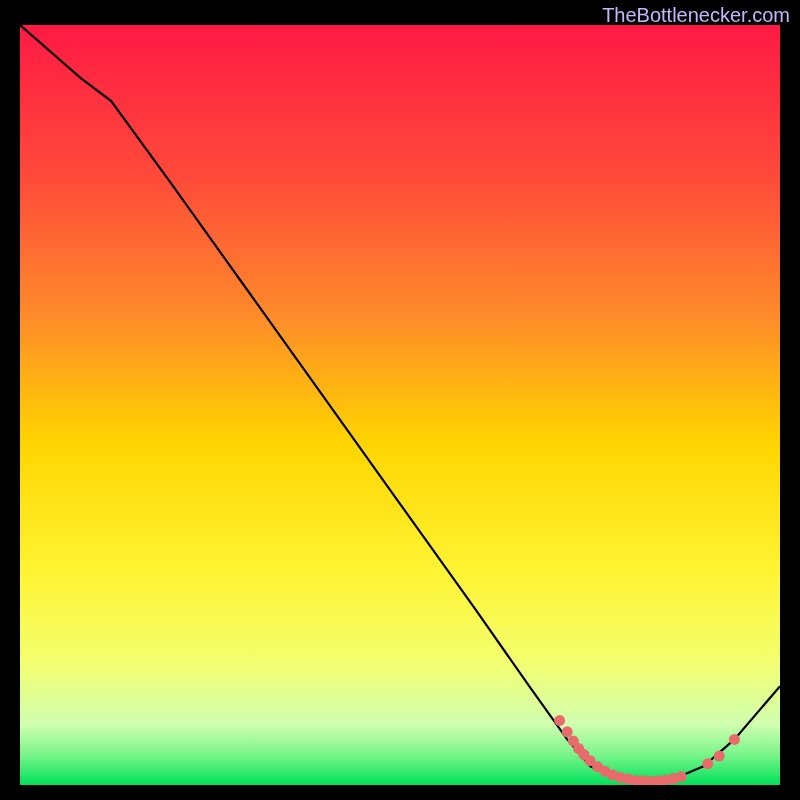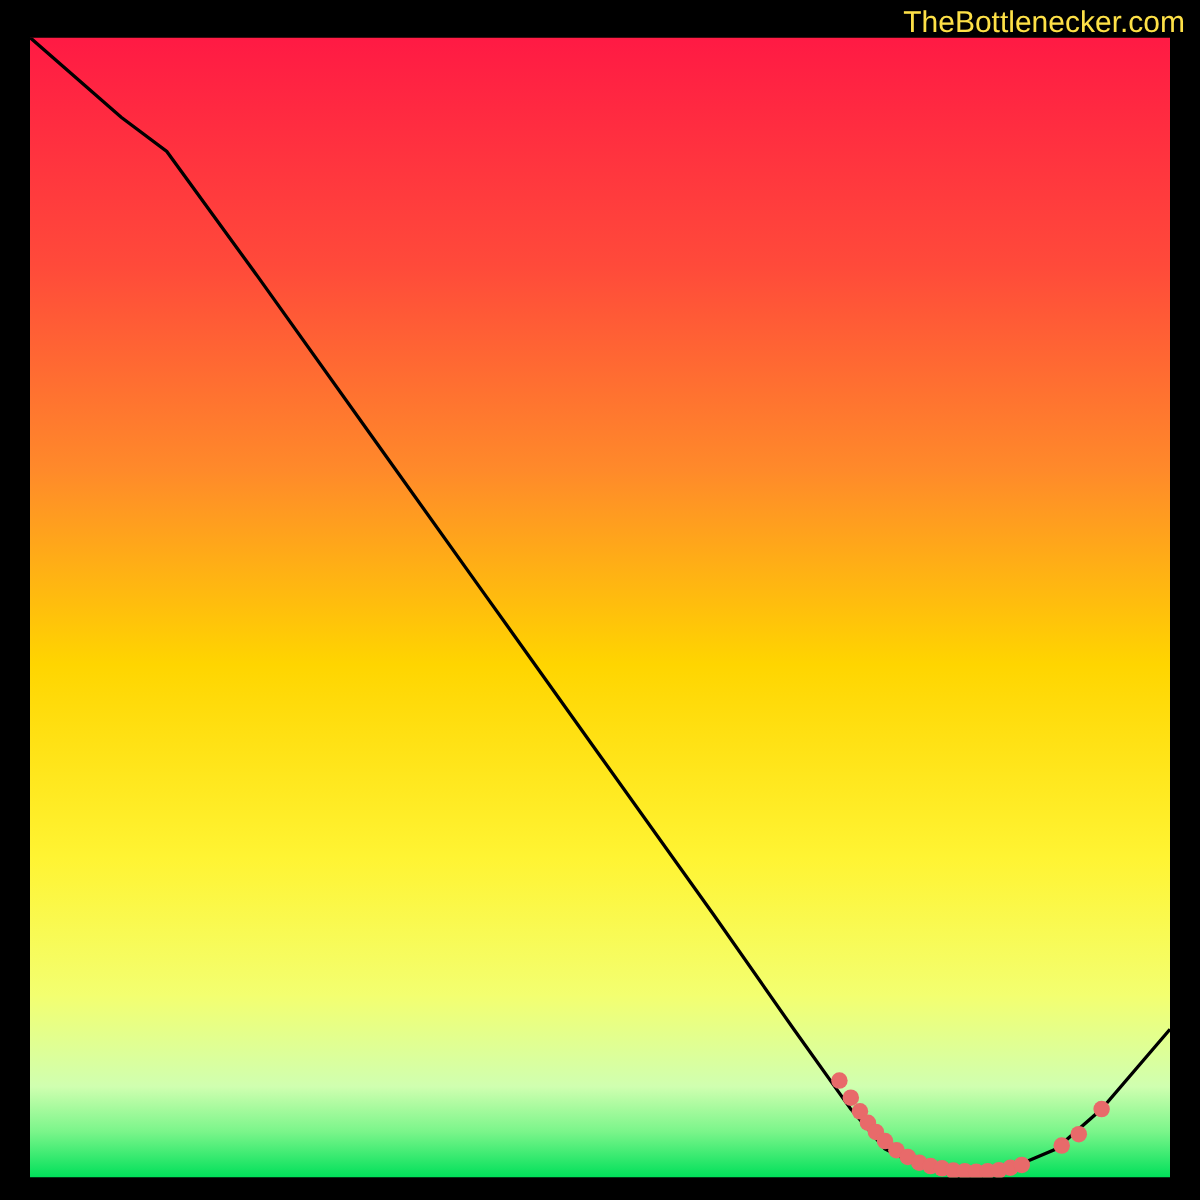--- a/index.html
+++ b/index.html
@@ -14,21 +14,21 @@
   .container {
     width: 800px;
     height: 800px;
     background: #000;
     position: relative;
   }
   .watermark {
     position: absolute;
     top: 4px;
     right: 10px;
-    color: #fde047;
+    color: #c4b5fd;
     font-size: 20px;
     font-weight: 500;
   }
   .plot-area {
     position: absolute;
     left: 20px;
     top: 25px;
     width: 760px;
     height: 760px;
   }

